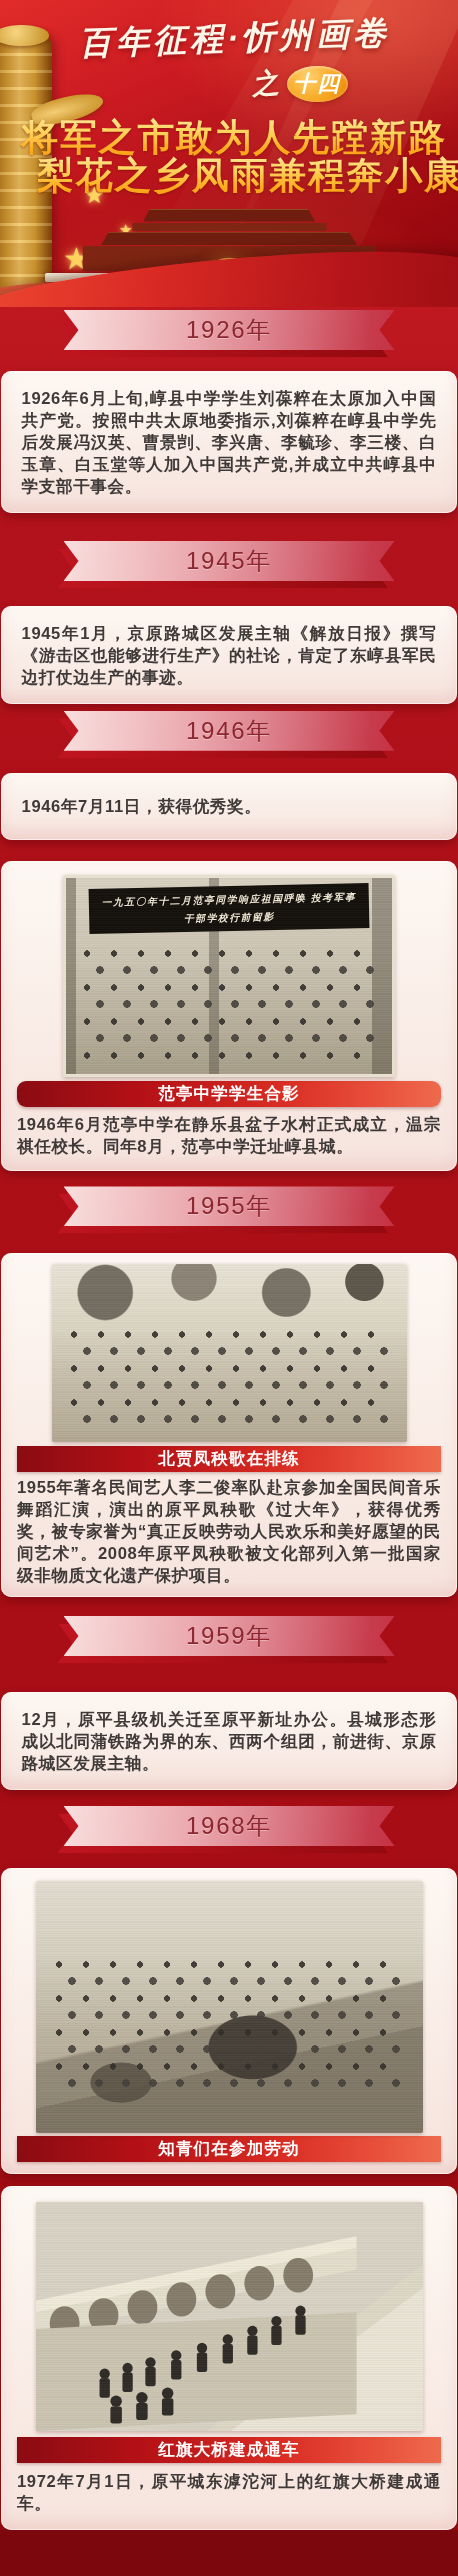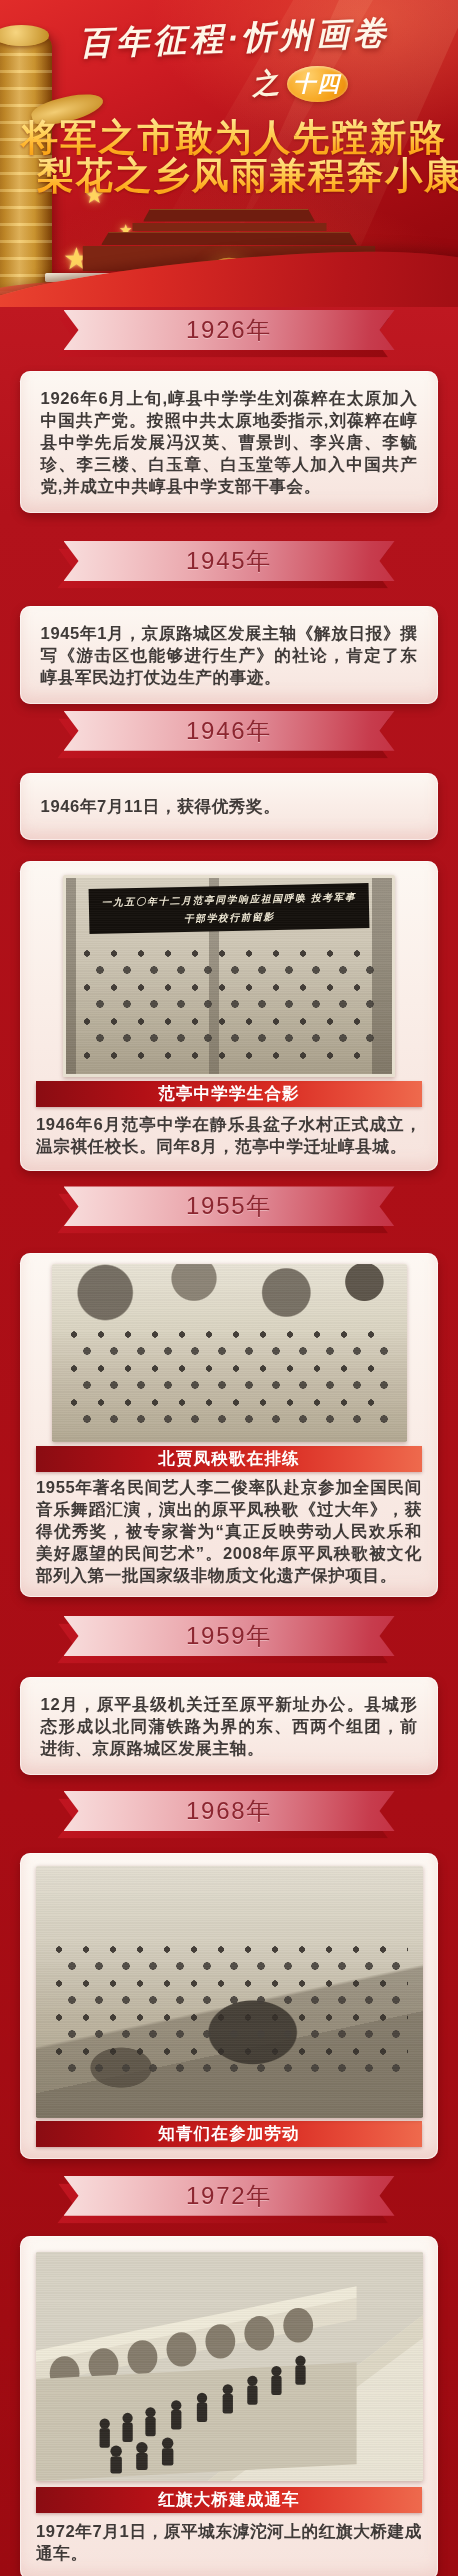--- a/index.html
+++ b/index.html
@@ -96,21 +96,21 @@
     clip-path:polygon(0 0, 100% 0, calc(100% - 15px) 50%, 100% 100%, 0 100%, 15px 50%); }
   .ribbon .rb-shadow { transform:translate(-6.3px,7.5px) skewX(-1.5deg);
     background:linear-gradient(95deg,#c01520 0%, #94090f 100%); }
   .ribbon .rb-band { display:flex; align-items:center; justify-content:center;
     background:linear-gradient(96deg,#f8dedd 0%, #f3c6c8 18%, #eaa7ad 40%,
       #de8490 60%, #d25d6b 78%, #c73c4d 92%, #c43244 100%); }
   .ribbon .year { font-size:24px; font-weight:400; color:#8c2630; letter-spacing:1.7px;
     text-shadow:0 0.6px 0.6px rgba(255,255,255,.35); }
 
   
-  .card { width:418px; margin-left:auto; margin-right:auto; border-radius:10.3px;
+  .card { width:456px; margin-left:auto; margin-right:auto; border-radius:10.3px;
     background:linear-gradient(180deg,#fdf8f3 0%, #faeee8 45%, #f6e3dd 100%);
     box-shadow:0 4px 9.2px rgba(75,0,6,.38), inset 0 0 0 1.1px rgba(255,255,255,.55),
       inset 0 -8px 12.6px rgba(228,176,170,.35);
     position:relative; }
   .card p.body-text { color:#3f3a38; font-size:16.6px; line-height:22px; font-weight:600;
     letter-spacing:0.6px; text-align:justify; }
   .text-card { padding:17px 20.6px 15px; }
   .text-card.single { padding:23px 20.6px 22px; }
 
   .photo-card { }
@@ -160,24 +160,24 @@
 
   .photo-1972 { width:387px; height:229px; background:linear-gradient(180deg,#dcd7ca 0%, #d2ccbc 45%, #c4bcaa 100%); }
   .photo-1972 svg { position:absolute; inset:0; width:100%; height:100%; }
 
   
   .mt-r1926 { margin-top:2.9px; }  .mt-c1 { margin-top:13px; }
   .mt-r1945 { margin-top:28px; } .mt-c2 { margin-top:17px; }
   .mt-r1946 { margin-top:6.9px; } .mt-c3 { margin-top:14.3px; }
   .mt-c4 { margin-top:21px; }    .mt-r1955 { margin-top:15.5px; }
   .mt-c5 { margin-top:18.3px; }    .mt-r1959 { margin-top:19.5px;text-align:right; }
-  .mt-c6 { margin-top:13px; }    .mt-r1968 { margin-top:16px; }
+  .mt-c6 { margin-top:28px; }    .mt-r1968 { margin-top:16px; }
   .mt-c7 { margin-top:14.3px; }    .mt-r1972 { margin-top:17px; }
   .mt-c8 { margin-top:12.6px; }
-  .card4 { padding:13.8px 16px 12.6px; } .card4 .caption-bar { margin-top:4.6px; } .card4 .note { margin-top:6.9px; }
+  .card4 { padding:13.8px 16px 12.6px; } .card4 .caption-bar { margin-top:4.6px;border-radius:9px; } .card4 .note { margin-top:6.9px; }
   .card5 { padding:11.5px 16px 9.2px; } .card5 .caption-bar { margin-top:3.4px;align-items:center; } .card5 .note { margin-top:5.7px; }
   .card7 { padding:12.6px 16px 11.5px; } .card7 .caption-bar { margin-top:3.4px; } .card7 .note { margin-top:6.9px; }
   .card8 { padding:16px 16px 15px; } .card8 .caption-bar { margin-top:5.7px; } .card8 .note { margin-top:8px; }
 </style>
 </head>
 <body>
 
 <div class="page">
 
   <div class="hero">
@@ -309,28 +309,20 @@
   <div class="card photo-card card7 mt-c7">
     <div class="photo photo-1968">
       <div class="crowd"></div>
       <div class="grain"></div>
     </div>
     <div class="caption-bar">
       <span>知青们在参加劳动</span>
     </div>
   </div>
 
-  <div class="ribbon-wrap mt-r1972">
-    <div class="ribbon">
-      <div class="rb-shadow"></div>
-      <div class="rb-band">
-        <span class="year">1972年</span>
-      </div>
-    </div>
-  </div>
   <div class="card photo-card card8 mt-c8">
     <div class="photo photo-1972">
       <svg viewBox="0 0 676 400">
         <rect x="0" y="0" width="676" height="400" fill="#d7d2c4"></rect>
         <polygon points="300,400 676,110 676,400" fill="#e9e4d4"></polygon>
         <polygon points="300,400 676,110 676,150 340,400" fill="#ddd7c5"></polygon>
         <polygon points="0,190 560,78 560,118 0,230" fill="#e3ddcc"></polygon>
         <polygon points="0,172 560,60 560,80 0,192" fill="#efead9"></polygon>
         <g fill="#857c6c">
           <ellipse cx="50" cy="212" rx="26" ry="30"></ellipse>

